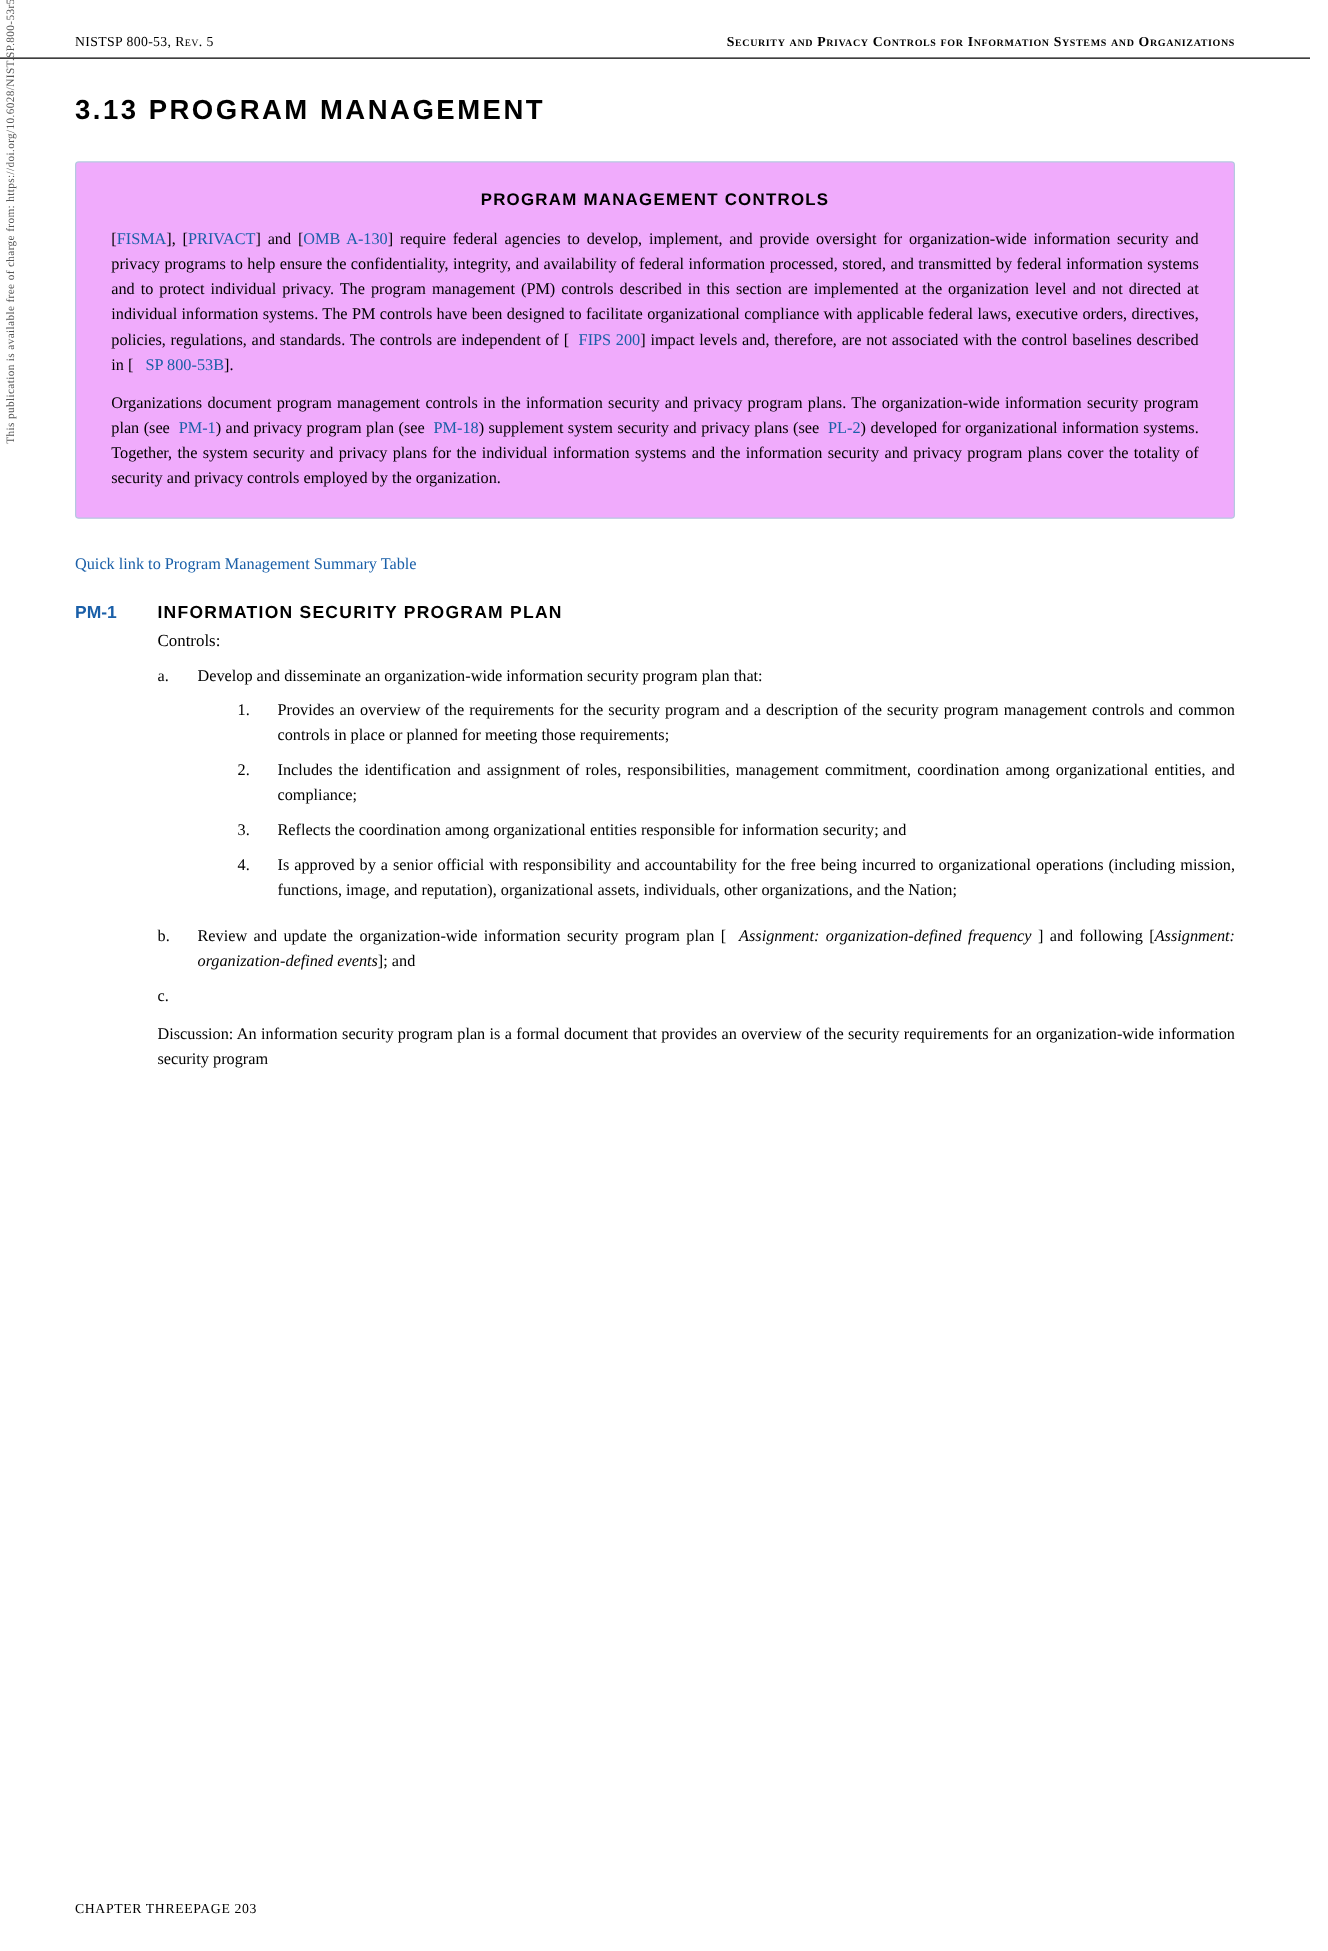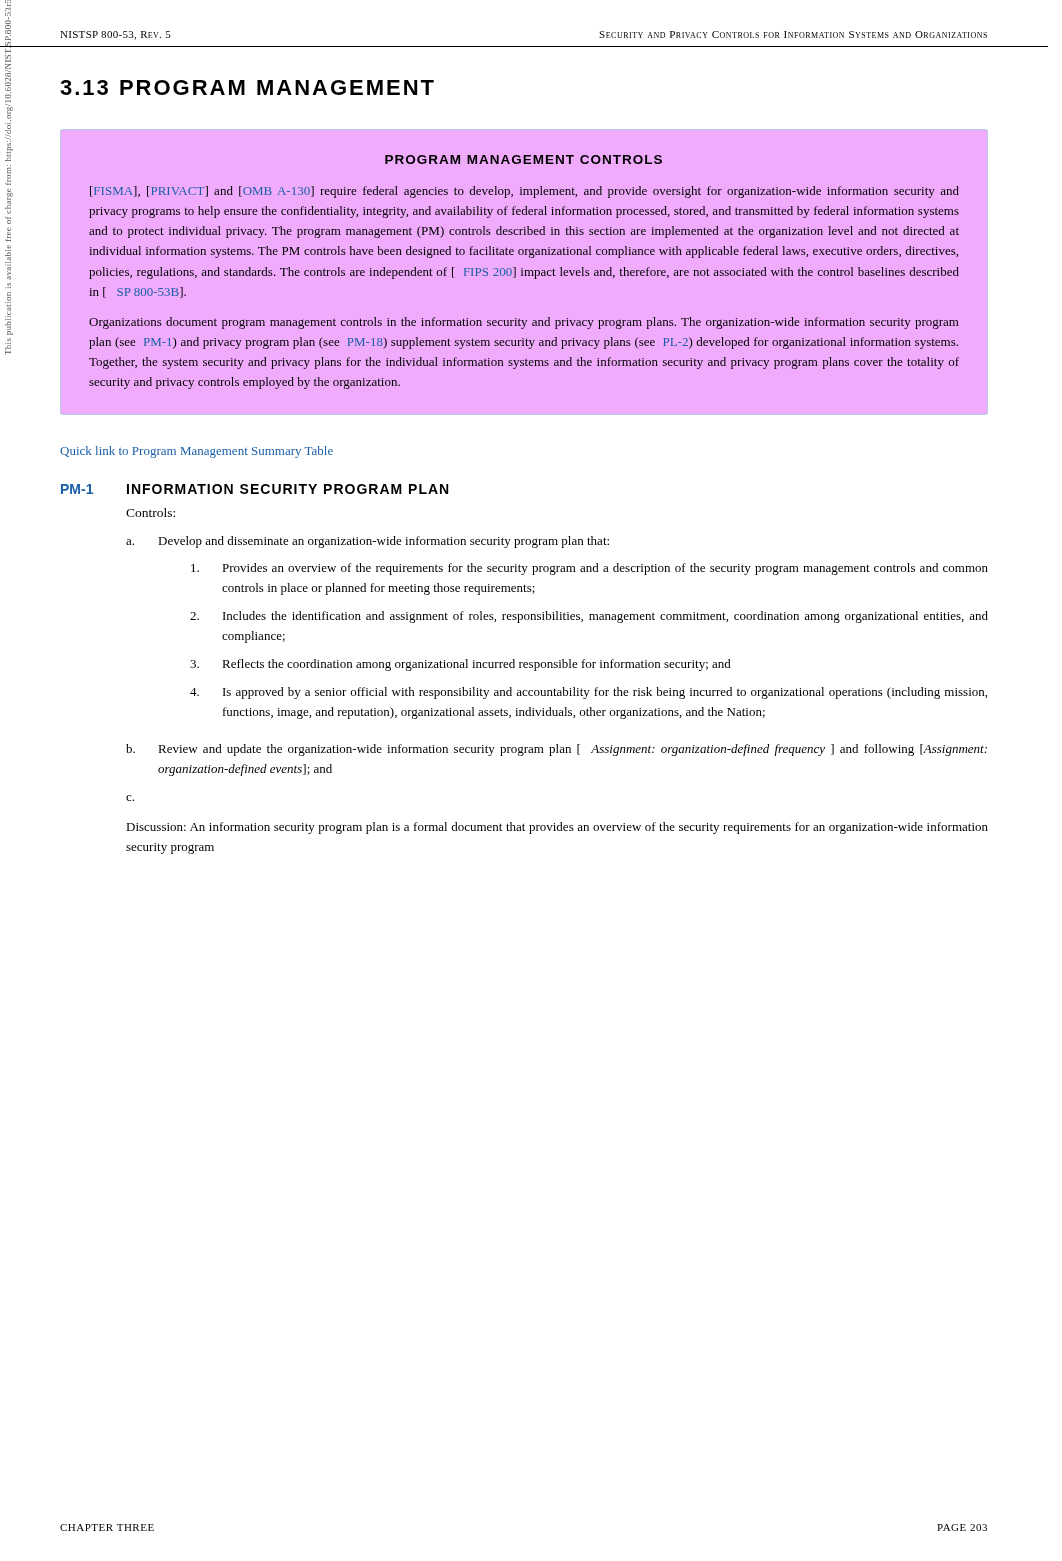--- a/index.html
+++ b/index.html
@@ -40,20 +40,21 @@
     }
     .header-left {
       font-size: 11px;
       font-variant: small-caps;
       letter-spacing: 0.3px;
     }
     .header-right {
       font-size: 11px;
       font-variant: small-caps;
       letter-spacing: 0.5px;
+      font-weight: bold;
     }
     
     .content {
       padding: 28px 60px 40px 60px;
     }
     
     .chapter-title {
       font-size: 22px;
       font-weight: bold;
       letter-spacing: 2px;
@@ -161,21 +162,20 @@
       text-align: justify;
       margin-top: 10px;
     }
     
     .page-footer {
       position: absolute;
       bottom: 28px;
       left: 60px;
       right: 60px;
       display: flex;
-      justify-content: space-between;
       font-size: 11px;
       font-variant: small-caps;
       letter-spacing: 0.5px;
     }
     
     .bracket-assign {
       font-style: italic;
     }
   </style>
 </head>
@@ -224,25 +224,25 @@
             <li>
               <span class="list-label">1.</span>
               <span>Provides an overview of the requirements for the security program and a description of the security program management controls and common controls in place or planned for meeting those requirements;</span>
             </li>
             <li>
               <span class="list-label">2.</span>
               <span>Includes the identification and assignment of roles, responsibilities, management commitment, coordination among organizational entities, and compliance;</span>
             </li>
             <li>
               <span class="list-label">3.</span>
-              <span>Reflects the coordination among organizational incurred responsible for information security; and</span>
+              <span>Reflects the coordination among organizational entities responsible for information security; and</span>
             </li>
             <li>
               <span class="list-label">4.</span>
-              <span>Is approved by a senior official with responsibility and accountability for the risk being incurred to organizational operations (including mission, functions, image, and reputation), organizational assets, individuals, other organizations, and the Nation;</span>
+              <span>Is approved by a senior official with responsibility and accountability for the free being incurred to organizational operations (including mission, functions, image, and reputation), organizational assets, individuals, other organizations, and the Nation;</span>
             </li>
           </ul>
         </div>
       </li>
       <li>
         <span class="list-label">b.</span>
         <span>
           Review and update the organization-wide information security program plan [&nbsp; <span class="bracket-assign">Assignment: organization-defined frequency</span> ] and following [<span class="bracket-assign">Assignment: organization-defined events</span>]; and
         </span>
       </li>

